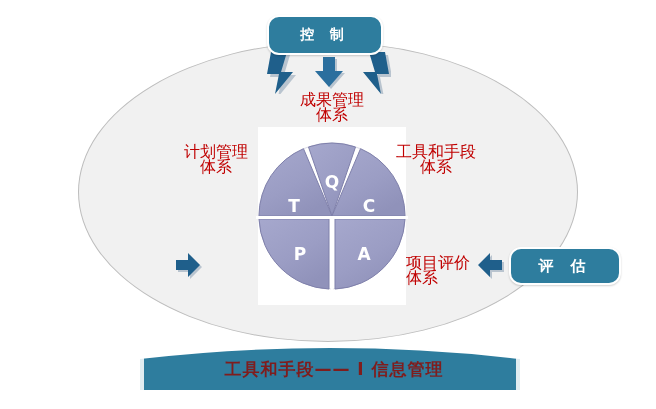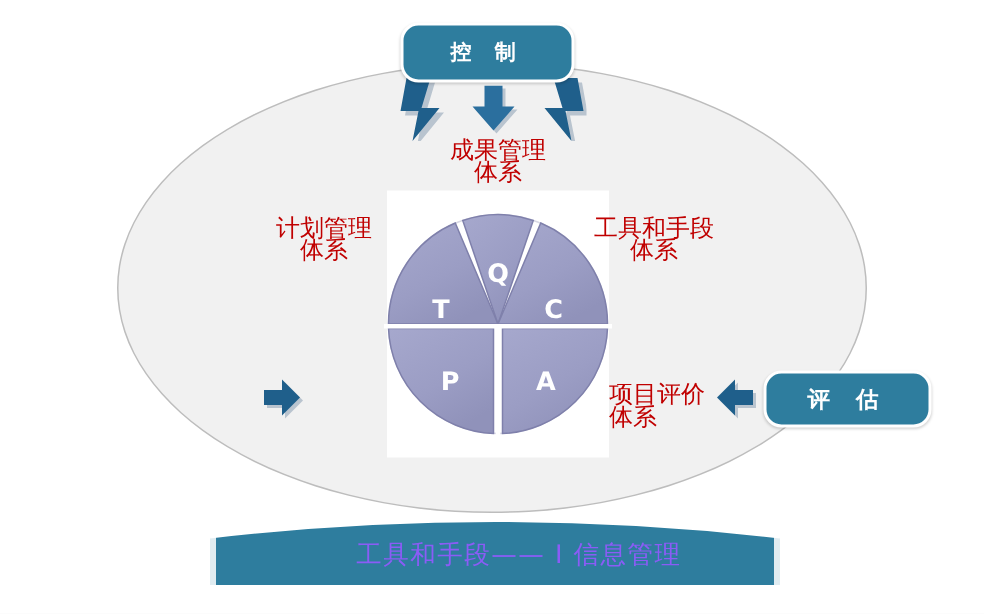--- a/index.html
+++ b/index.html
@@ -42,23 +42,23 @@
     box-shadow:0 1px 2px rgba(0,0,0,.18);
   }
   .pill-top{left:267px;top:15px;width:116px;height:40px;font-size:14px;font-family:Liberation Serif, serif;}
   .pill-left{left:47px;top:247px;width:112px;height:38px;font-size:20px;}
   .pill-right{left:509px;top:247px;width:112px;height:38px;font-size:15px;}
 
   
   .banner{position:absolute;left:140px;top:340px;width:380px;height:50px;}
   .banner svg{display:block;position:absolute;left:0;top:0;}
   .banner .label{
-    position:absolute;left:16px;top:0;width:380px;height:50px;
+    position:absolute;left:4px;top:0;width:380px;height:50px;
     display:flex;align-items:center;justify-content:center;
-    color:#8b5cf6;font-size:17px;font-weight:normal;letter-spacing:1px;
+    color:#7f1d1d;font-size:17px;font-weight:bold;letter-spacing:1px;
     padding-top:9px;box-sizing:border-box;
   }
 
   
   .red-label{
     position:absolute;color:#c00000;font-size:16px;line-height:15px;
     text-align:center;white-space:pre-line;font-weight:normal;
   }
   .lab-top{left:282px;top:92px;width:100px;}
   .lab-tl{left:176px;top:144px;width:80px;}

